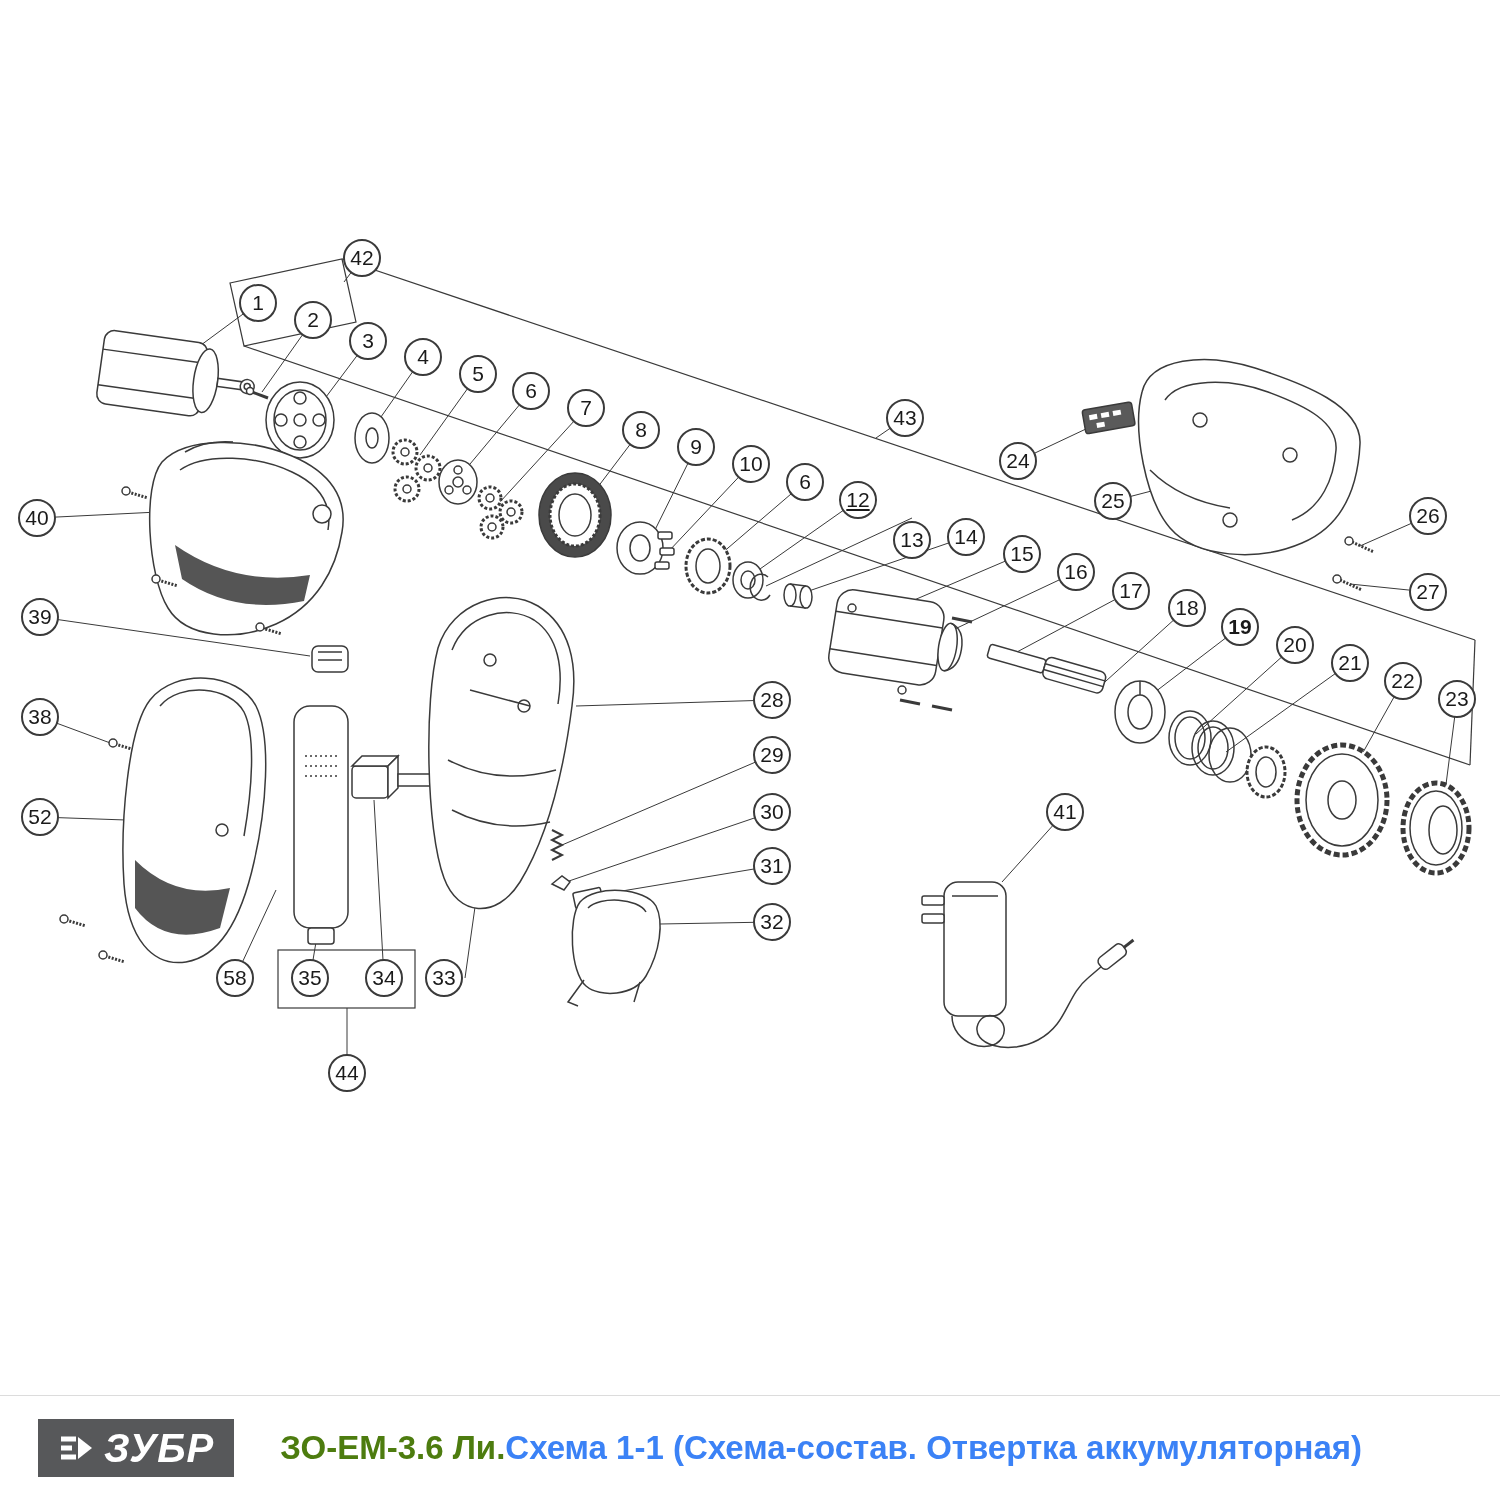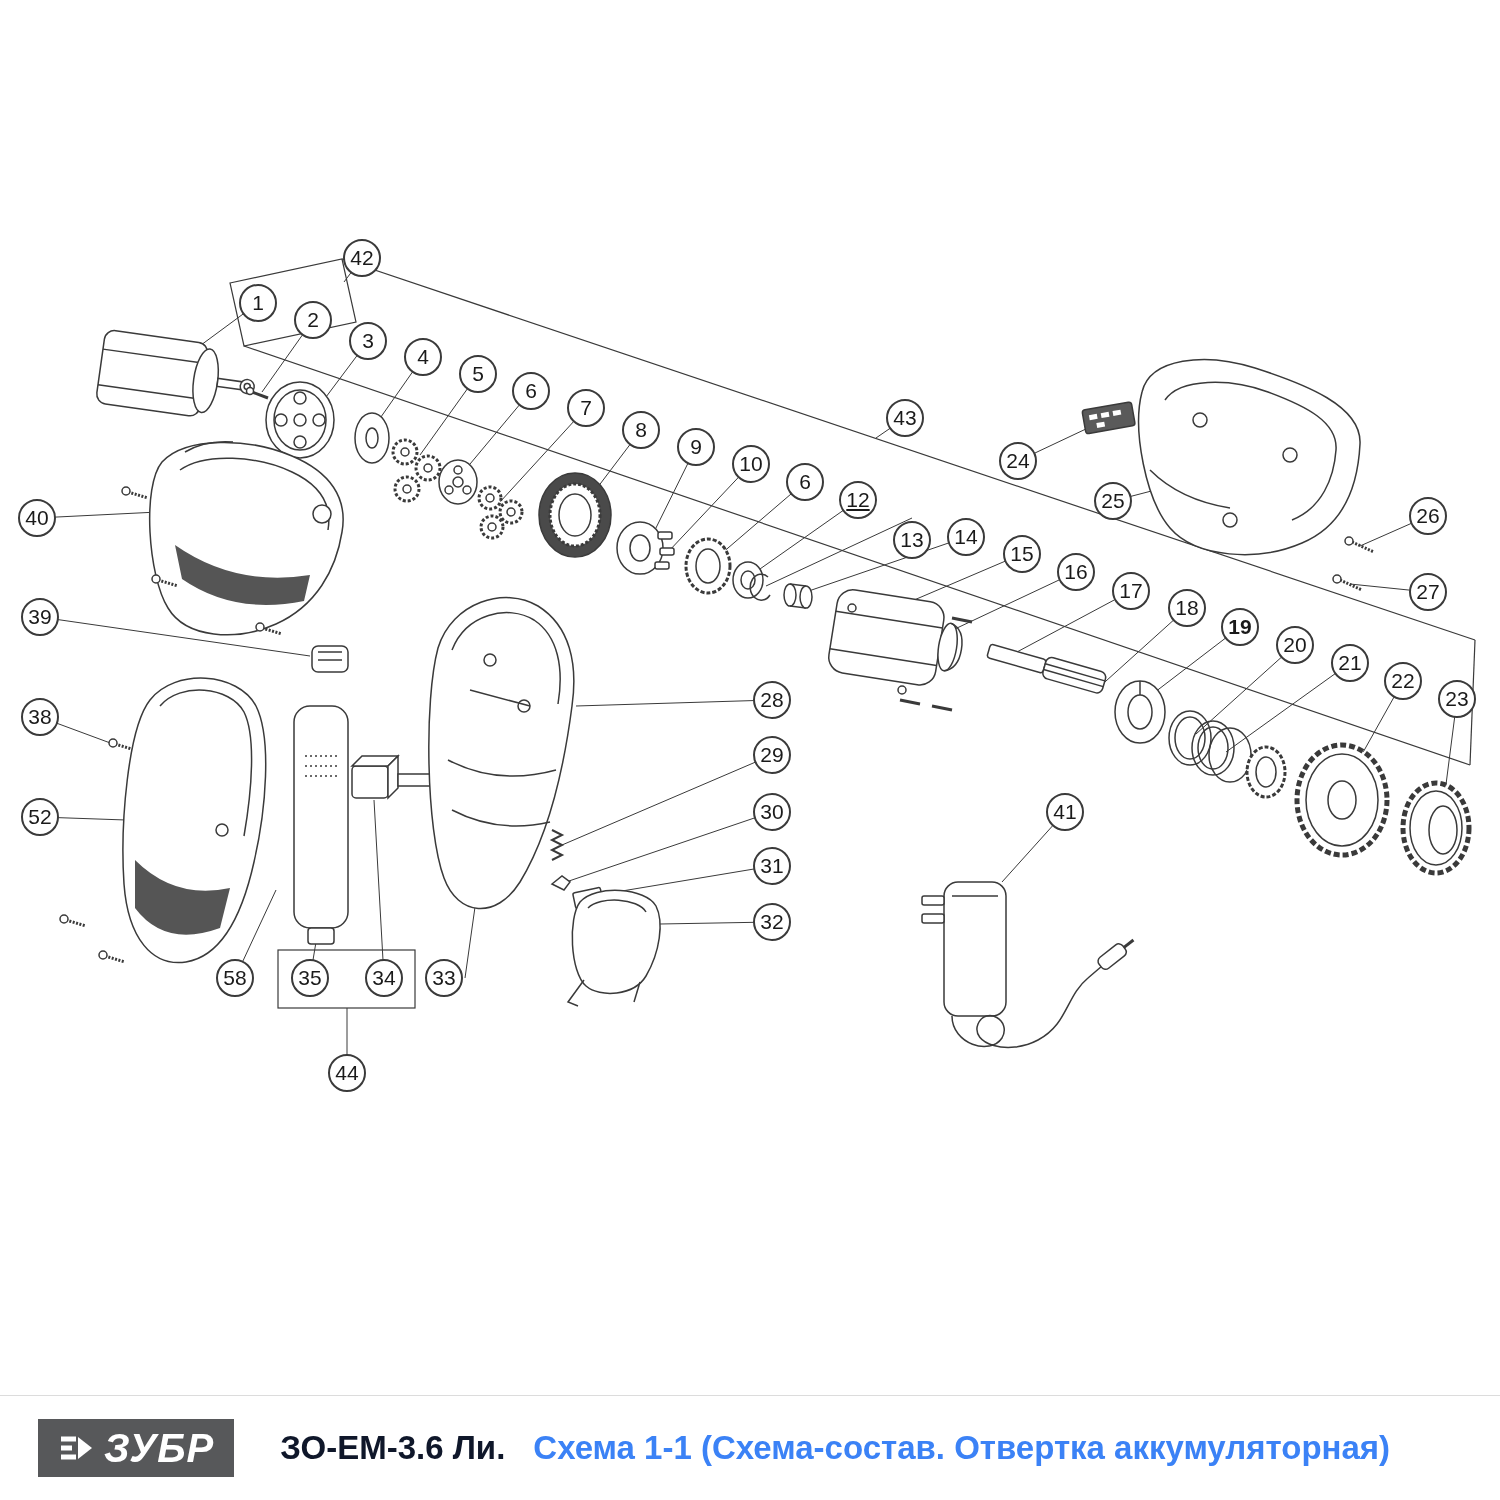--- a/index.html
+++ b/index.html
@@ -20,21 +20,21 @@
     position:absolute; left:0; right:0; bottom:0; height:105px;
     border-top:1px solid #dcdcdc;
     display:flex; align-items:center; padding:16px 38px; gap:46px; background:#fff;
   }
   .logo-box {
     background:#57585a; color:#fff; height:58px; padding:0 20px;
     display:flex; align-items:center; gap:10px; flex:0 0 auto;
   }
   .logo-text { font-size:40px; font-weight:bold; font-style:italic; letter-spacing:1px; }
   .footer-title { font-size:33px; white-space:nowrap; }
-  .footer-title .model { font-weight:bold; color:#0f172a; margin-right:28px; }
+  .footer-title .model { font-weight:bold; color:#4d7c0f; margin-right:0; }
   .footer-title .subtitle { color:#3b82f6; font-weight:bold; }
 </style>
 </head>
 <body>
 
 <div class="diagram-area">
 
   <svg width="1500" height="1395" viewBox="0 0 1500 1395">
 
     <g stroke="#3a3a3a" stroke-width="1.2" fill="none">

